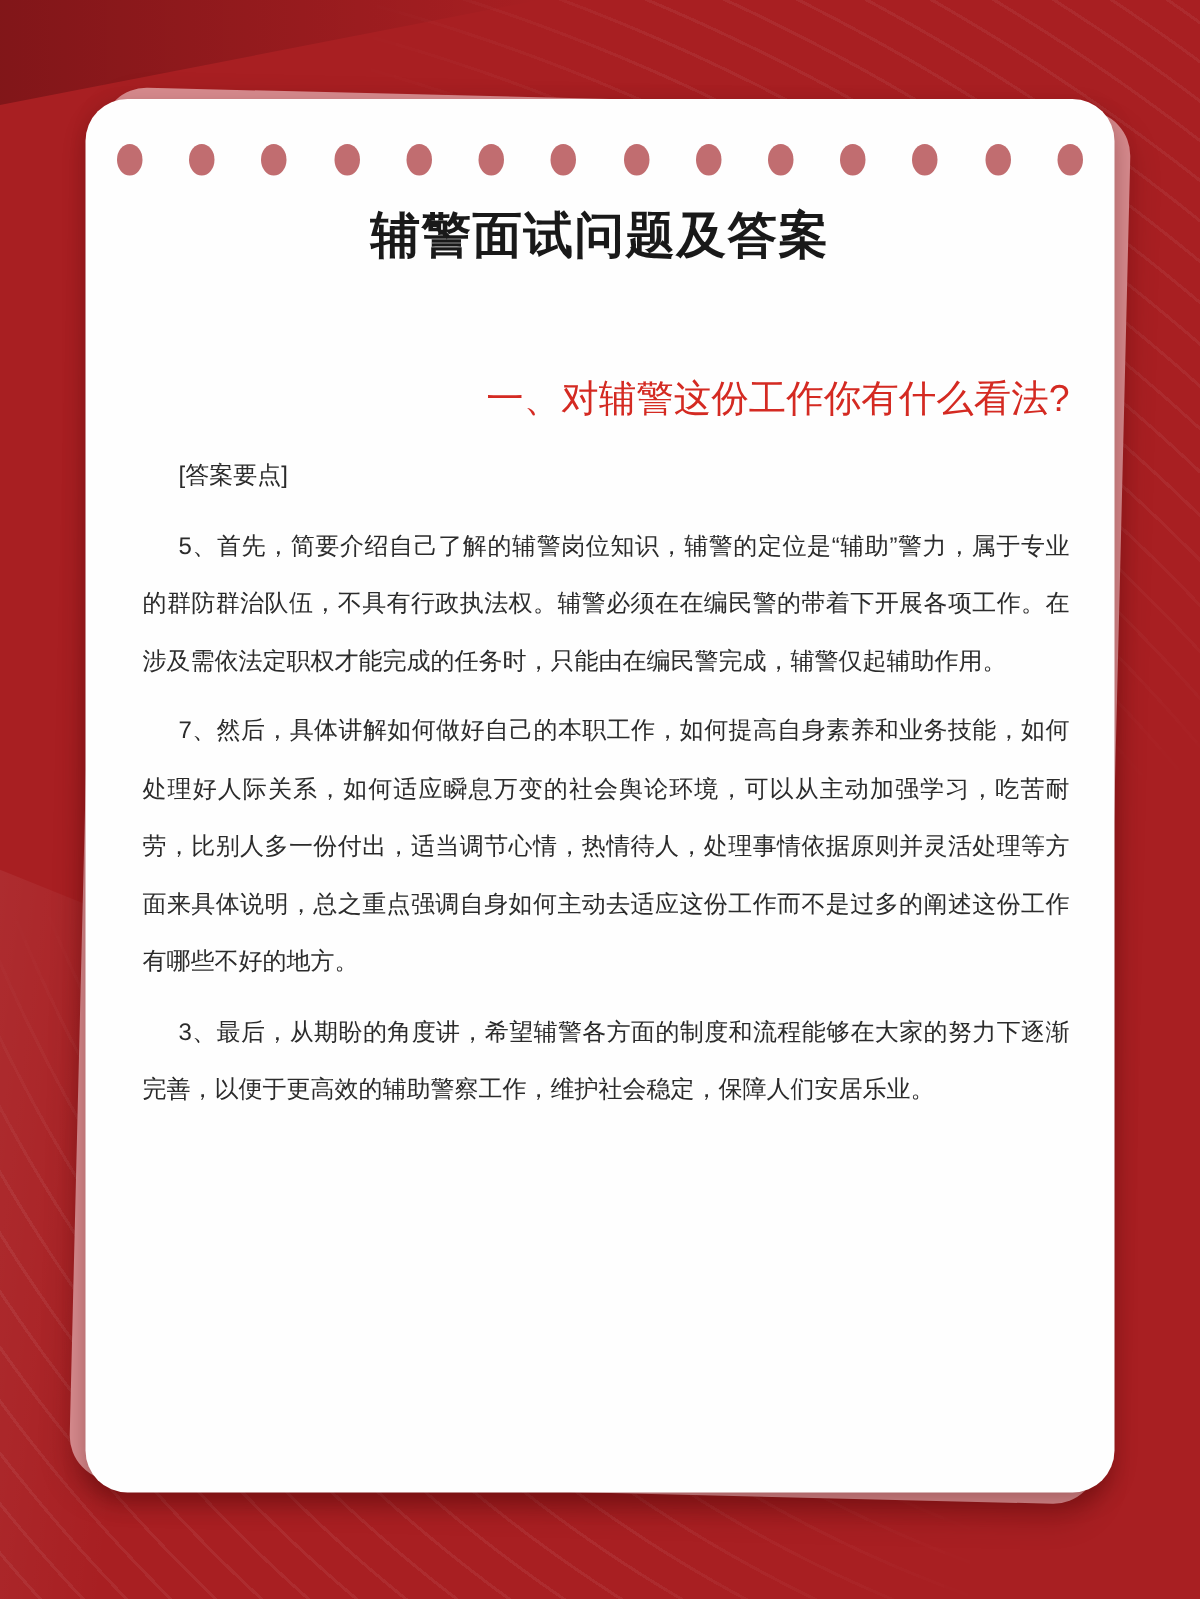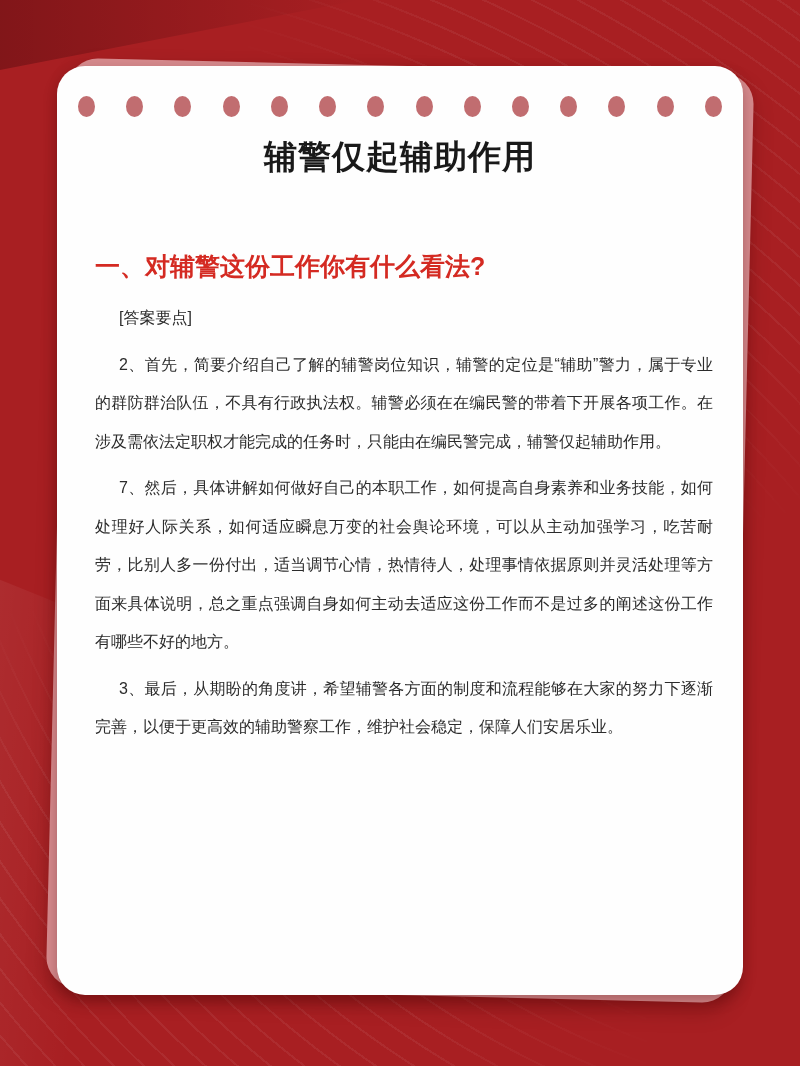--- a/index.html
+++ b/index.html
@@ -68,22 +68,23 @@
 
   
   .title {
     margin: 20px 0 0 0;
     font-size: 33px; line-height: 40px; font-weight: 900;
     letter-spacing: 1px;
     text-align: center; color: var(--title-black, #191919);
   }
   .question {
     margin: 75px 30px 0 38px;
-    font-size: 25px; line-height: 29px; font-weight: 700;
+    font-size: 25px; line-height: 29px; font-weight: 400;
     color: var(--heading-red, #d42a22);
+    text-align: right;
   }
   .answer-label, .para {
     margin: 8px 30px 0 38px;
     font-size: 16px; line-height: 38.5px;
     color: var(--body-text, #2b2b2b);
     text-align: justify;
     text-indent: 1.5em;
   }
   .answer-label { margin-top: 18px; text-align: left; }
 </style>
@@ -109,25 +110,25 @@
         <span class="dot"></span>
         <span class="dot"></span>
         <span class="dot"></span>
         <span class="dot"></span>
         <span class="dot"></span>
         <span class="dot"></span>
         <span class="dot"></span>
         <span class="dot"></span>
       </div>
 
-    <h1 class="title">辅警仅起辅助作用</h1>
+    <h1 class="title">辅警面试问题及答案</h1>
 
     <h2 class="question">一、对辅警这份工作你有什么看法?</h2>
 
     <p class="answer-label">[答案要点]</p>
 
-    <p class="para">2、首先，简要介绍自己了解的辅警岗位知识，辅警的定位是“辅助”警力，属于专业的群防群治队伍，不具有行政执法权。辅警必须在在编民警的带着下开展各项工作。在涉及需依法定职权才能完成的任务时，只能由在编民警完成，辅警仅起辅助作用。</p>
+    <p class="para">5、首先，简要介绍自己了解的辅警岗位知识，辅警的定位是“辅助”警力，属于专业的群防群治队伍，不具有行政执法权。辅警必须在在编民警的带着下开展各项工作。在涉及需依法定职权才能完成的任务时，只能由在编民警完成，辅警仅起辅助作用。</p>
 
     <p class="para">7、然后，具体讲解如何做好自己的本职工作，如何提高自身素养和业务技能，如何处理好人际关系，如何适应瞬息万变的社会舆论环境，可以从主动加强学习，吃苦耐劳，比别人多一份付出，适当调节心情，热情待人，处理事情依据原则并灵活处理等方面来具体说明，总之重点强调自身如何主动去适应这份工作而不是过多的阐述这份工作有哪些不好的地方。</p>
 
     <p class="para">3、最后，从期盼的角度讲，希望辅警各方面的制度和流程能够在大家的努力下逐渐完善，以便于更高效的辅助警察工作，维护社会稳定，保障人们安居乐业。</p>
   </div>
 </div>
 
 </body></html>

